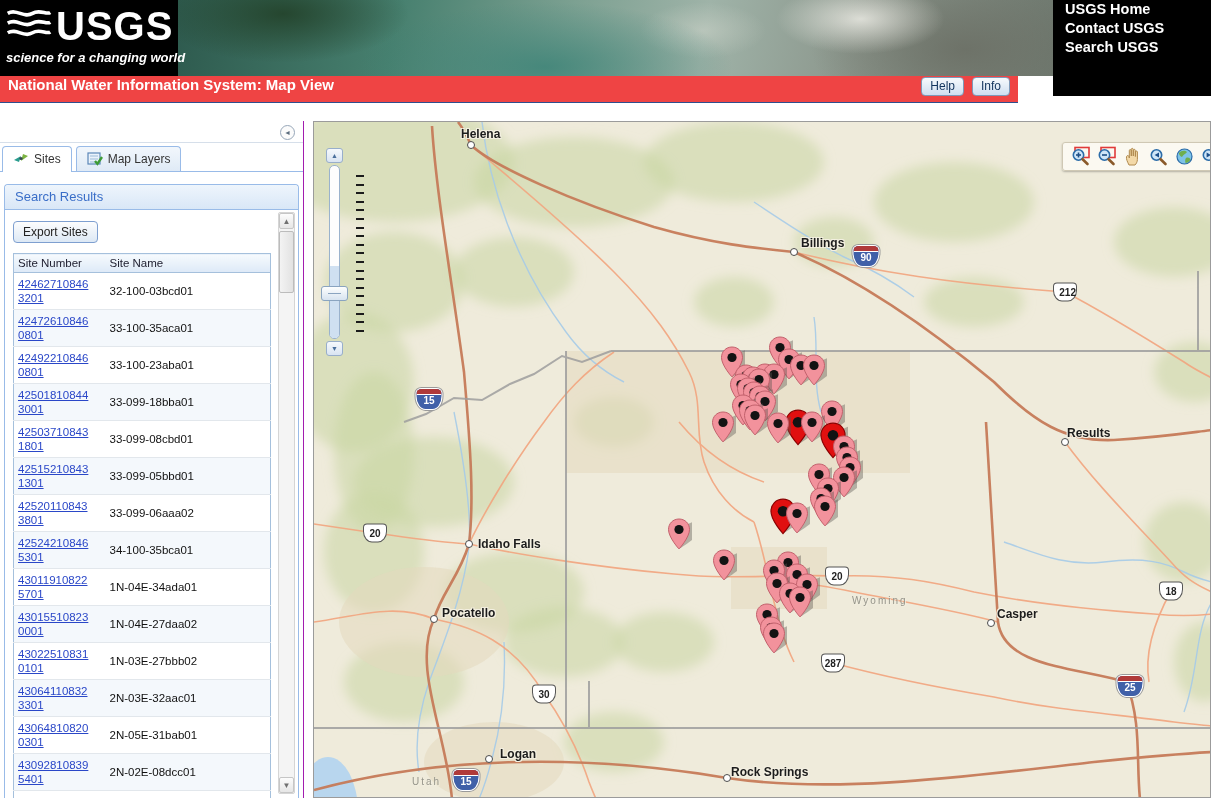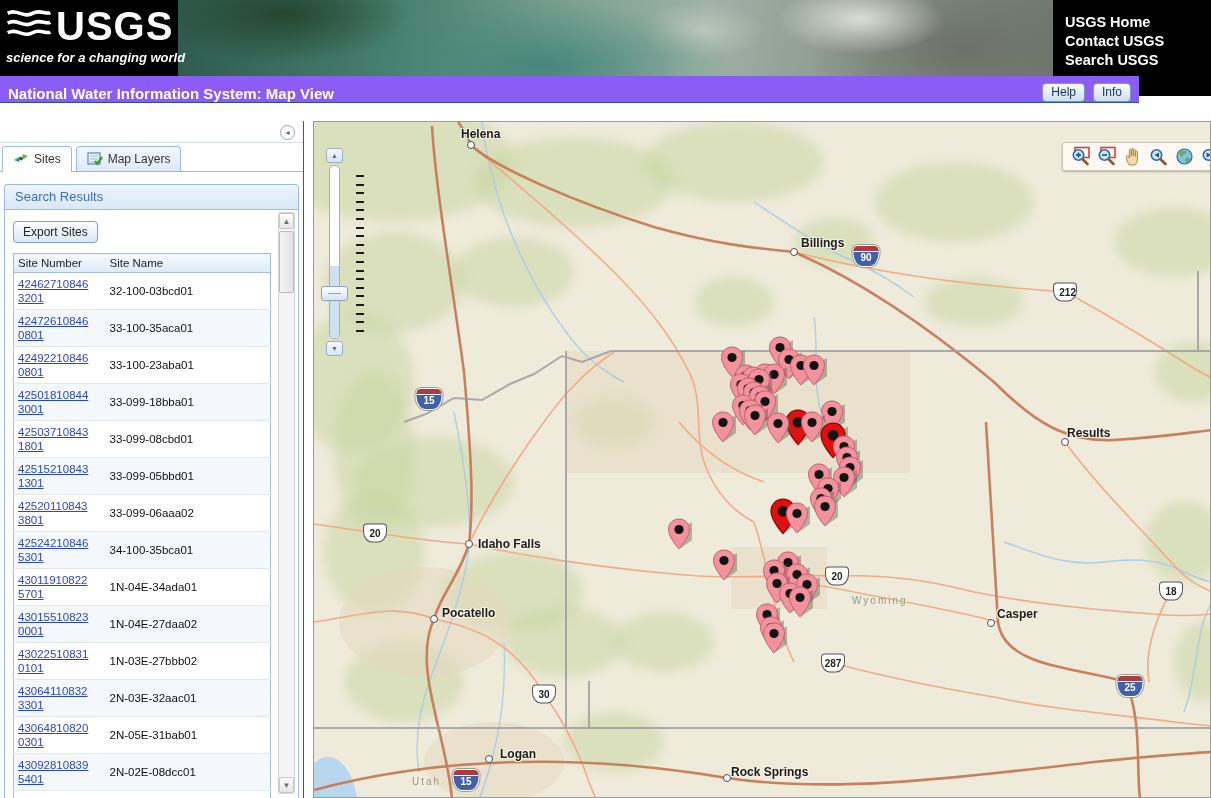--- a/index.html
+++ b/index.html
@@ -14,26 +14,26 @@
   .logo-usgs{color:#fff;font-size:40px;font-weight:800;letter-spacing:1px;line-height:44px;margin-left:4px;}
   .tagline{color:#fff;font-style:italic;font-weight:bold;font-size:13px;margin-top:2px;white-space:nowrap;}
   .hdr-photo{flex:1 1 auto;height:76px;
     background:
       radial-gradient(ellipse 120px 50px at 78% 25%, rgba(235,235,228,.85), transparent 70%),
       radial-gradient(ellipse 180px 70px at 12% 18%, rgba(35,66,42,.9), transparent 70%),
       radial-gradient(ellipse 260px 90px at 42% 88%, rgba(62,132,120,.85), transparent 72%),
       radial-gradient(ellipse 220px 110px at 90% 65%, rgba(108,112,102,.9), transparent 70%),
       radial-gradient(ellipse 90px 40px at 60% 40%, rgba(210,215,205,.5), transparent 70%),
       linear-gradient(100deg,#2e5a4e 0%,#47806f 25%,#7da192 45%,#9fb3a8 60%,#8b958b 78%,#6f7a70 100%);}
-  .hdr-links{flex:0 0 auto;width:158px;height:96px;background:#000;color:#fff;padding:13px 0 0 12px;}
+  .hdr-links{flex:0 0 auto;width:158px;height:96px;background:#000;color:#fff;padding:0 0 0 12px;}
   .hlink{font-size:14.5px;font-weight:bold;line-height:19px;cursor:pointer;white-space:nowrap;}
 
   
-  .titlebar{position:absolute;left:0;top:76px;width:1139px;height:27px;background:#8b5cf6;
-            border-bottom:1px solid #2e4f8e;display:flex;align-items:flex-end;}
+  .titlebar{position:absolute;left:0;top:76px;width:1018px;height:27px;background:#ef4444;
+            border-bottom:1px solid #2e4f8e;display:flex;align-items:flex-start;}
   .titlebar .ttl{color:#fff;font-size:15px;font-weight:bold;padding-left:8px;flex:1;}
   .tb-btn{font-size:12px;color:#14355e;background:linear-gradient(#f7fafd,#cfdef0);
           border:1px solid #7e99b8;border-radius:4px;padding:1px 8px 2px;margin-right:8px;cursor:pointer;}
 
   
   .sidebar{position:absolute;left:0;top:121px;width:304px;height:677px;background:#fff;
            border-right:1px solid #a21caf;}
   .side-top{position:relative;height:22px;border-bottom:1px solid #d6dfea;}
   .collapse-btn{position:absolute;right:8px;top:4px;width:15px;height:15px;border-radius:50%;
                 border:1px solid #97a7b9;background:#fbfbfb;color:#5a6b7d;font-size:7px;

